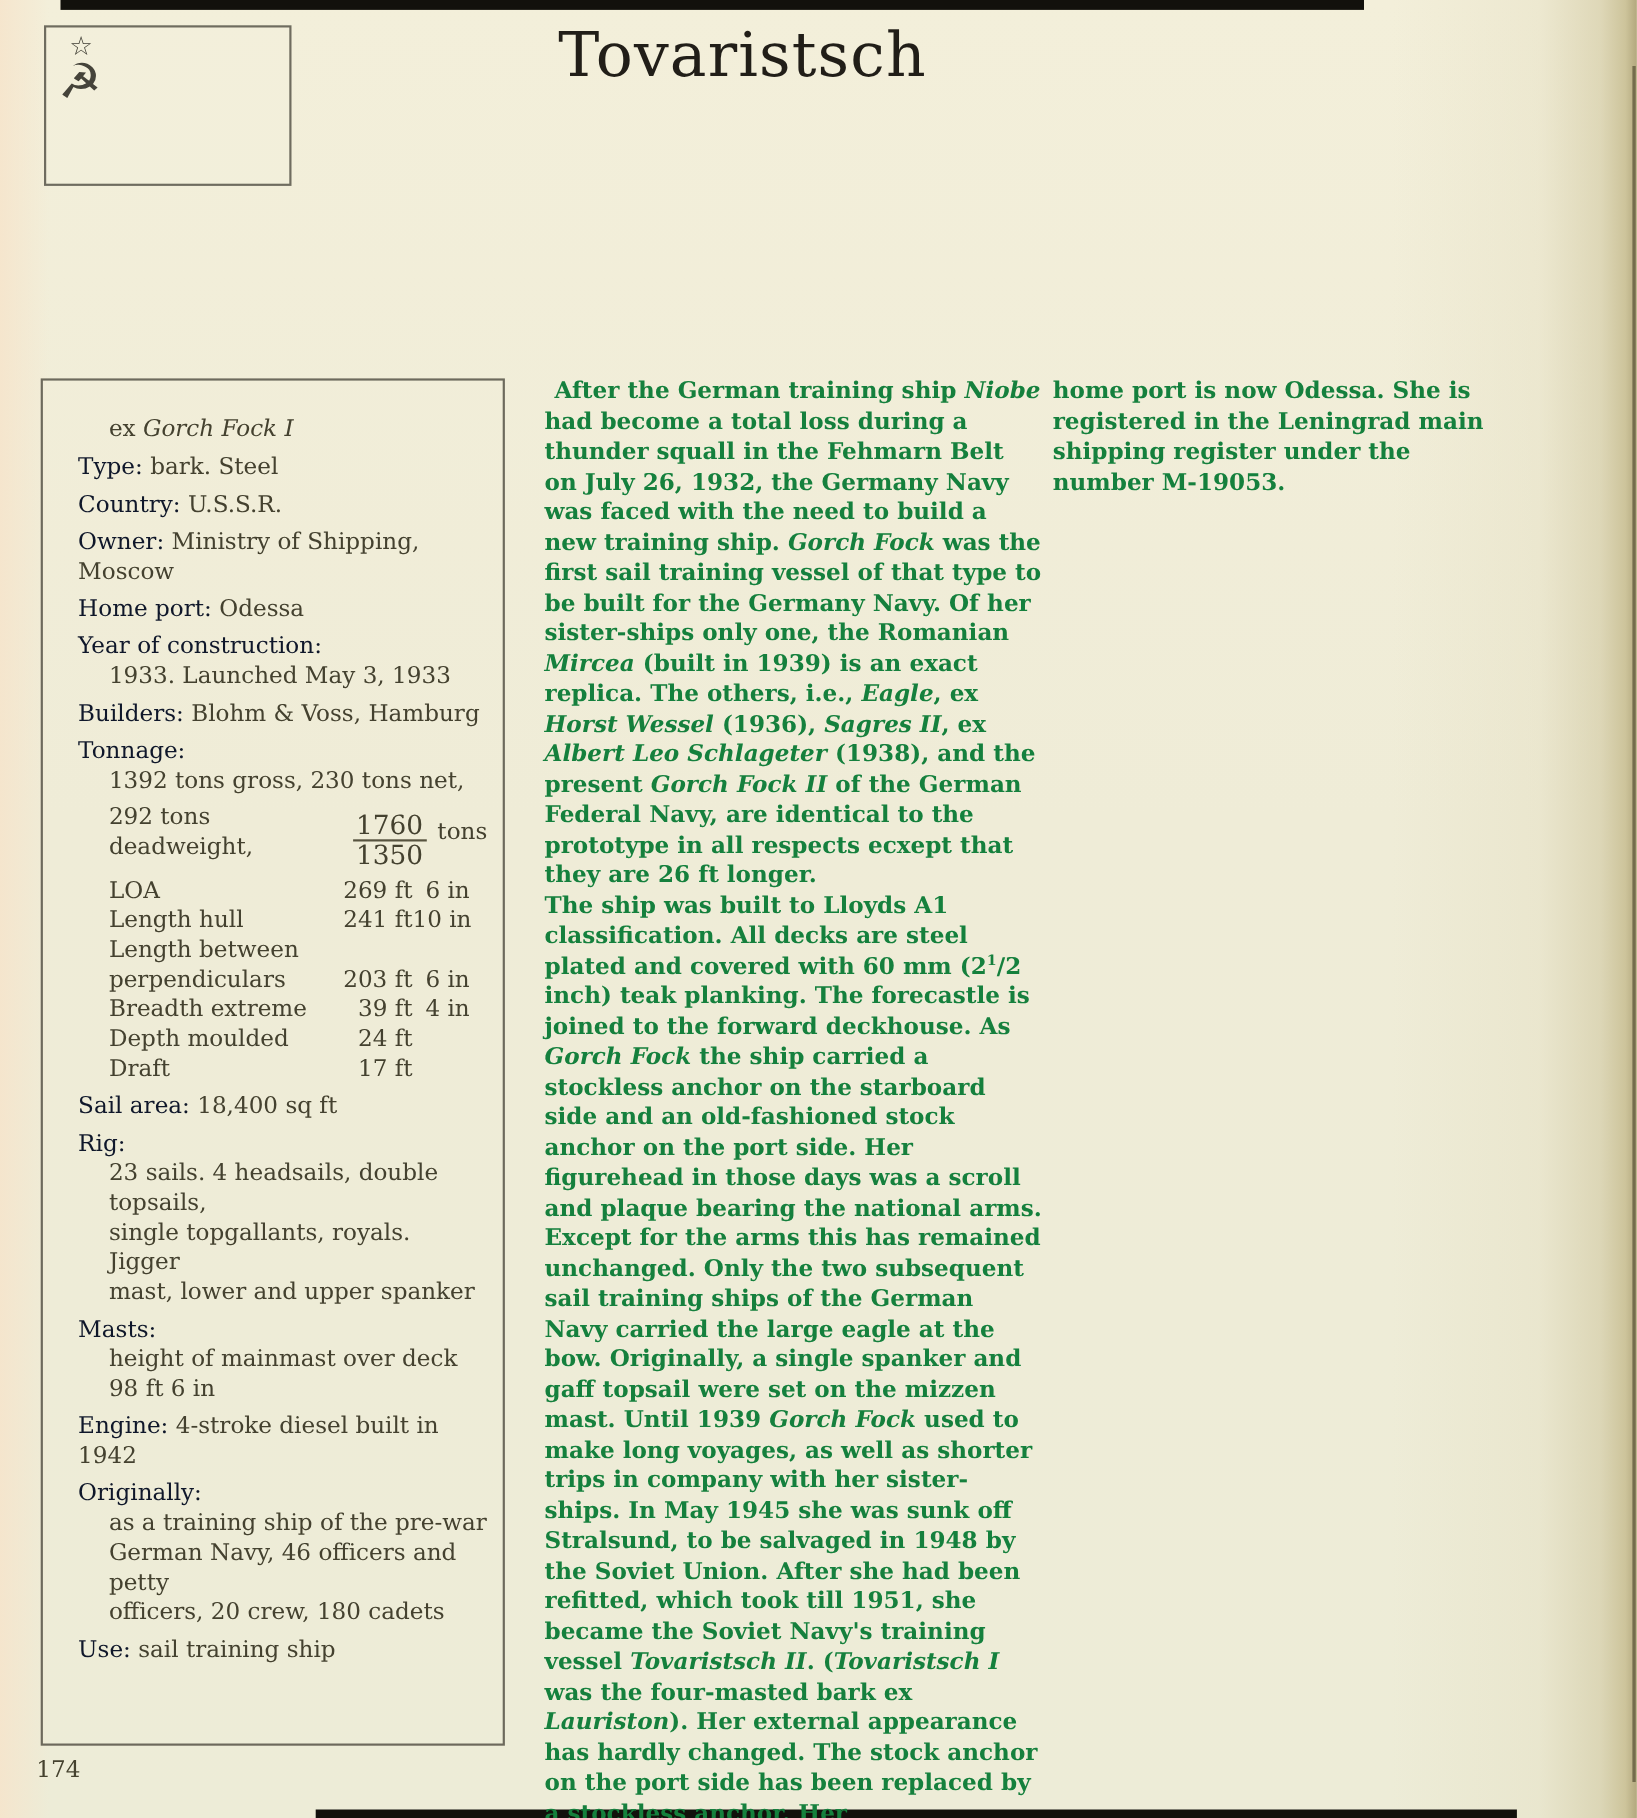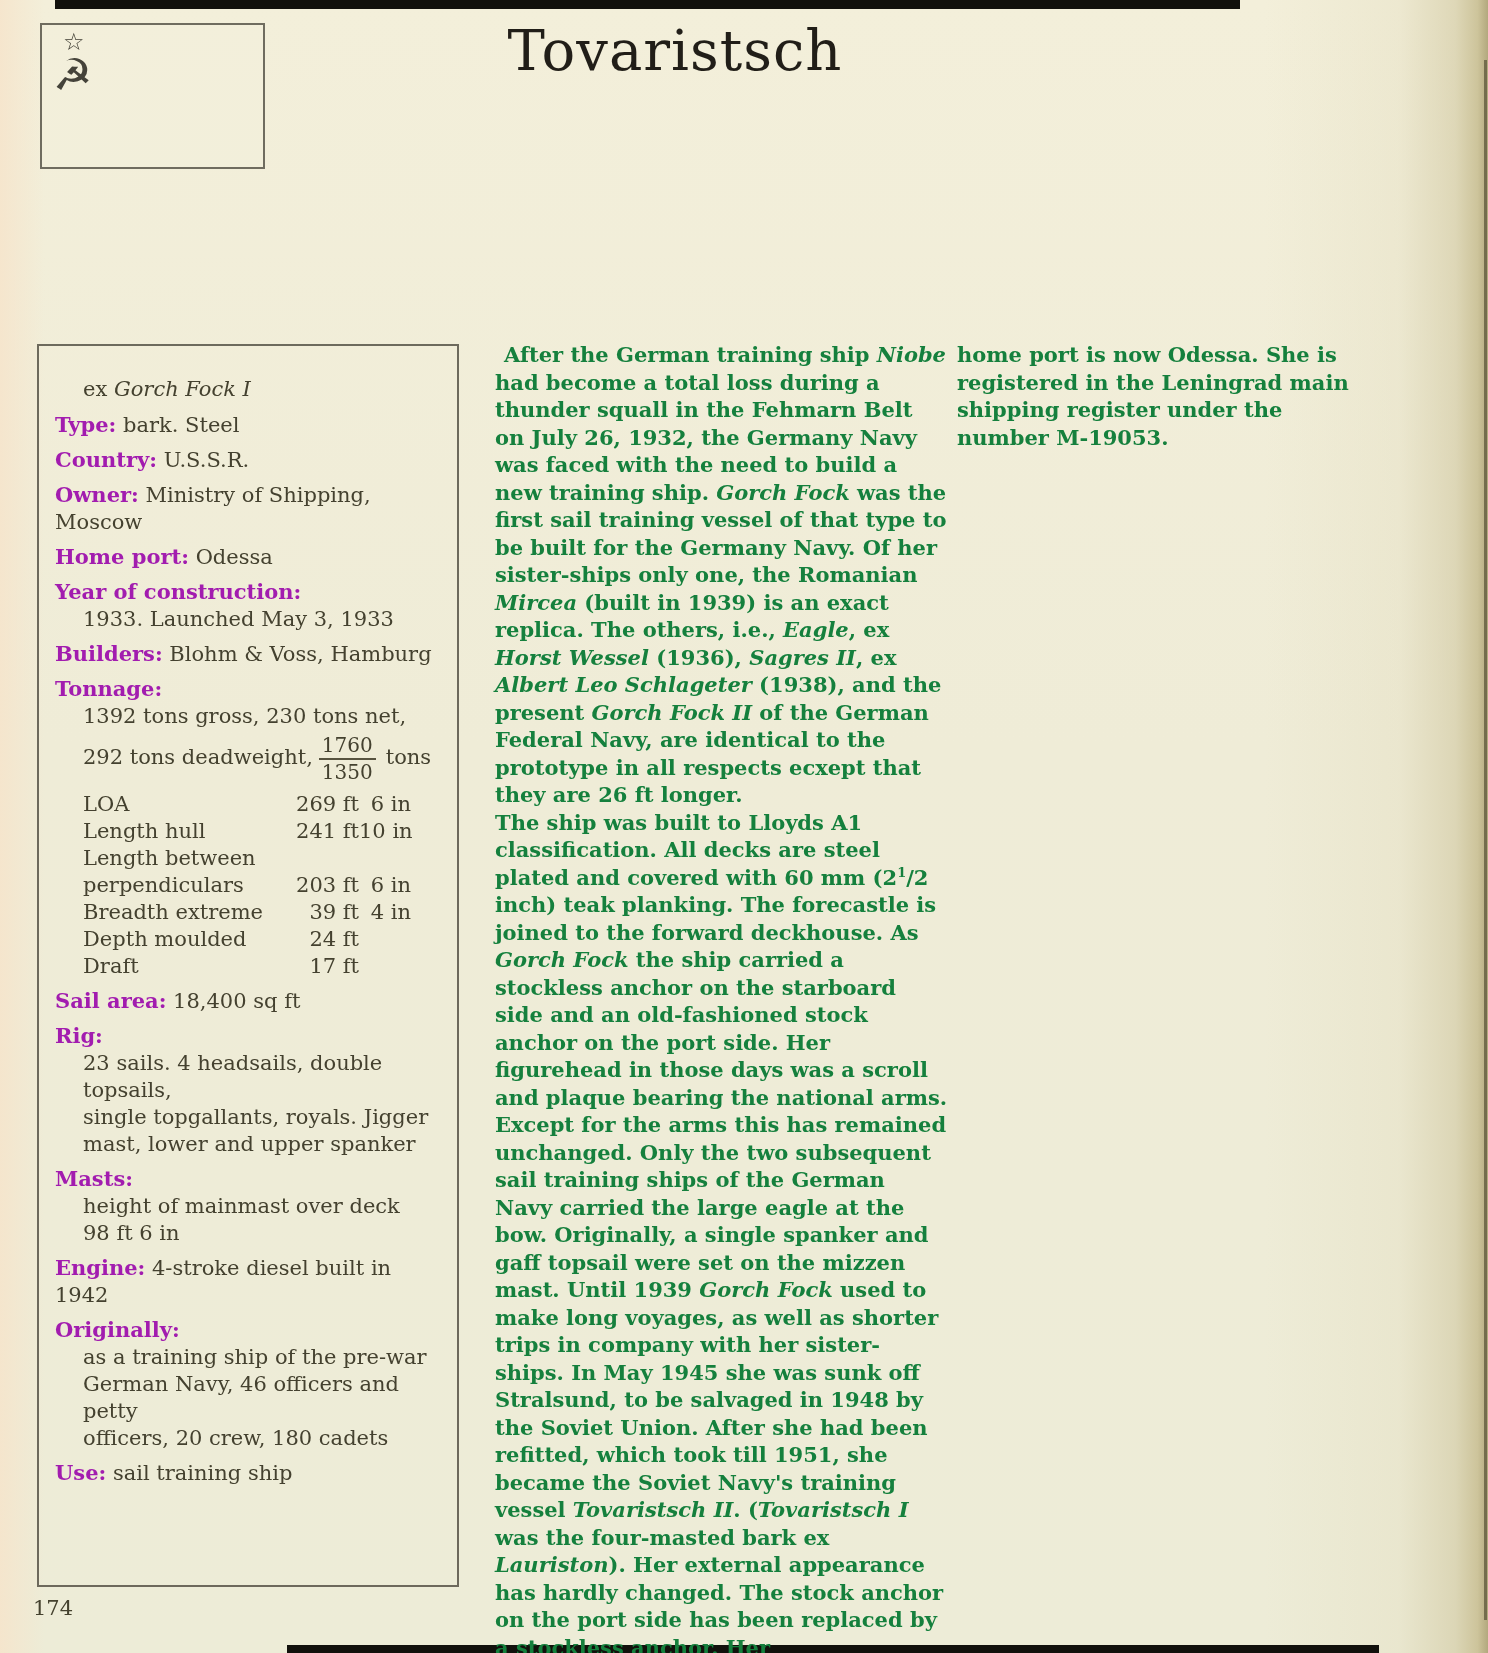--- a/index.html
+++ b/index.html
@@ -29,35 +29,35 @@
   
   .title{
     position:absolute;left:0;top:18px;width:1350px;text-align:center;
     font-size:56px;color:#211e18;letter-spacing:1px;font-weight:400;
   }
 
   
   .spec-box{
     position:absolute;left:37px;top:344px;width:422px;height:1243px;
     border:2px solid rgba(86,82,70,0.85);box-sizing:border-box;
-    padding:30px 14px 0 16px;
+    padding:30px 14px 0 32px;
     font-size:21px;line-height:27px;color:#44412f;
   }
   .spec-ex{padding-left:28px;margin-bottom:8px;}
   .entry{margin-bottom:7px;}
-  .lab{font-weight:bold;color:#a21caf;text-align:right;}
+  .lab{font-weight:normal;color:#0f172a;text-align:right;}
   .line{}
   .ind{padding-left:28px;}
   .it{font-style:italic;}
   .dim{display:flex;padding-left:28px;}
   .dn{flex:0 0 206px;}
   .dft{flex:0 0 70px;text-align:right;white-space:pre;}
   .din{flex:0 0 52px;text-align:right;white-space:pre;}
   .fracline{display:flex;align-items:center;}
-  .frac{display:inline-block;text-align:center;margin:4px 10px 0 6px;font-size:20px;line-height:23px;}
+  .frac{display:inline-block;text-align:center;margin:16px 10px 0 6px;font-size:24px;line-height:23px;}
   .ftop{display:block;border-bottom:2px solid #57533f;padding:0 3px 1px 3px;}
   .fbot{display:block;padding-top:1px;}
 
   
   .col{position:absolute;top:341px;font-size:21px;line-height:27.5px;color:#15803d;font-weight:bold;}
   .col-mid{left:495px;width:453px;}
   .col-right{left:957px;width:400px;}
   .col p{margin:0;padding:0;}
   .col p.indent-first{text-indent:9px;}
   sup{font-size:13px;line-height:0;}

